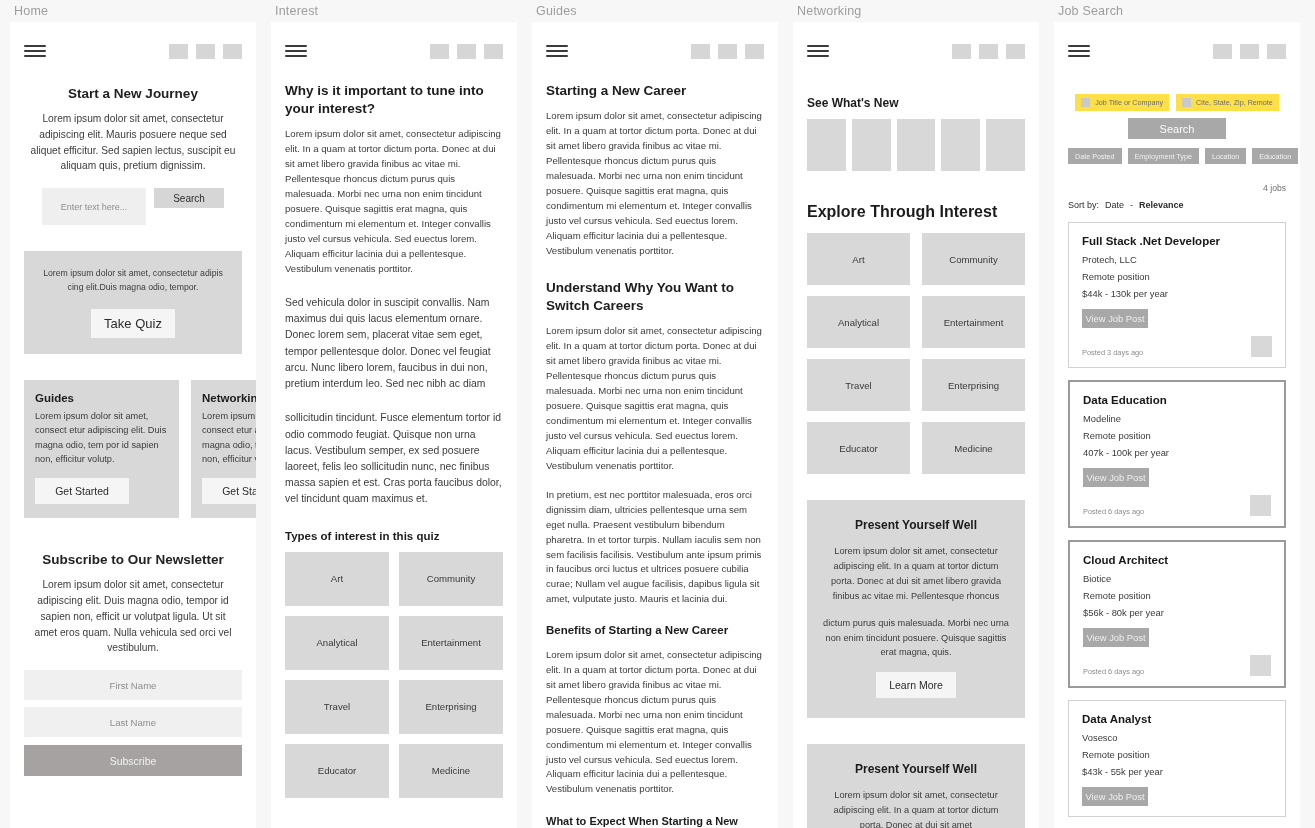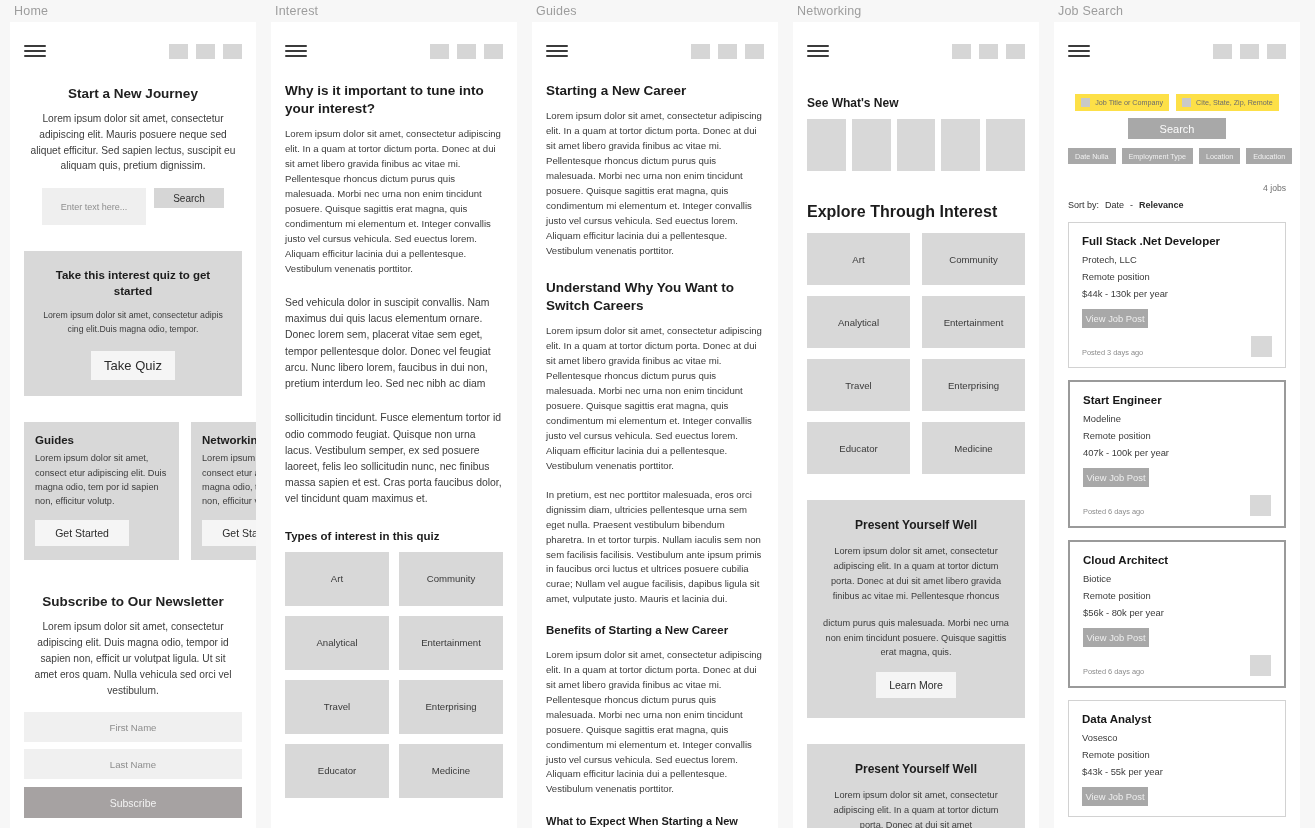--- a/index.html
+++ b/index.html
@@ -197,21 +197,20 @@
       </div>
       <div class="frame-inner">
         <h2 class="h-center">Start a New Journey</h2>
         <p class="body-center">Lorem ipsum dolor sit amet, consectetur adipiscing elit. Mauris posuere neque sed aliquet efficitur. Sed sapien lectus, suscipit eu aliquam quis, pretium dignissim.</p>
         <div class="search-row">
           <div class="txt-input">Enter text here...</div>
           <div class="btn-grey">Search</div>
         </div>
 
         <div class="panel">
-          <h3>Take this interest quiz to get started</h3>
           <p class="small" style="white-space:pre-line;">Lorem ipsum dolor sit amet, consectetur adipis
 cing elit.Duis magna odio, tempor.</p>
           <div class="btn-white">Take Quiz</div>
         </div>
 
         <div class="mini-row">
           <div class="mini-card">
             <h4>Guides</h4>
             <p>Lorem ipsum dolor sit amet, consect etur adipiscing elit. Duis magna odio, tem por id sapien non, efficitur volutp.</p>
             <div class="btn-white">Get Started</div>
@@ -370,21 +369,21 @@
             <span class="box"></span>
             <span>Job Title or Company</span>
           </div>
           <div class="jf">
             <span class="box"></span>
             <span>Cite, State, Zip, Remote</span>
           </div>
         </div>
         <div class="job-search-btn">Search</div>
         <div class="chips">
-          <div class="chip">Date Nulla</div>
+          <div class="chip">Date Posted</div>
           <div class="chip">Employment Type</div>
           <div class="chip">Location</div>
           <div class="chip">Education</div>
         </div>
         <div class="jobcount">4 jobs</div>
         <div class="sortrow">
           <span>Sort by:</span>
           <span>Date</span>
           <span>-</span>
           <span class="bold">Relevance</span>
@@ -396,21 +395,21 @@
           <div class="line">Remote position</div>
           <div class="line">$44k - 130k per year</div>
           <div class="job-btn">View Job Post</div>
           <div class="job-foot">
             <span class="posted">Posted 3 days ago</span>
             <span class="sq"></span>
           </div>
         </div>
 
         <div class="job-card selected">
-          <h4>Start Engineer</h4>
+          <h4>Data Education</h4>
           <div class="line">Modeline</div>
           <div class="line">Remote position</div>
           <div class="line">407k - 100k per year</div>
           <div class="job-btn">View Job Post</div>
           <div class="job-foot">
             <span class="posted">Posted 6 days ago</span>
             <span class="sq"></span>
           </div>
         </div>
 

